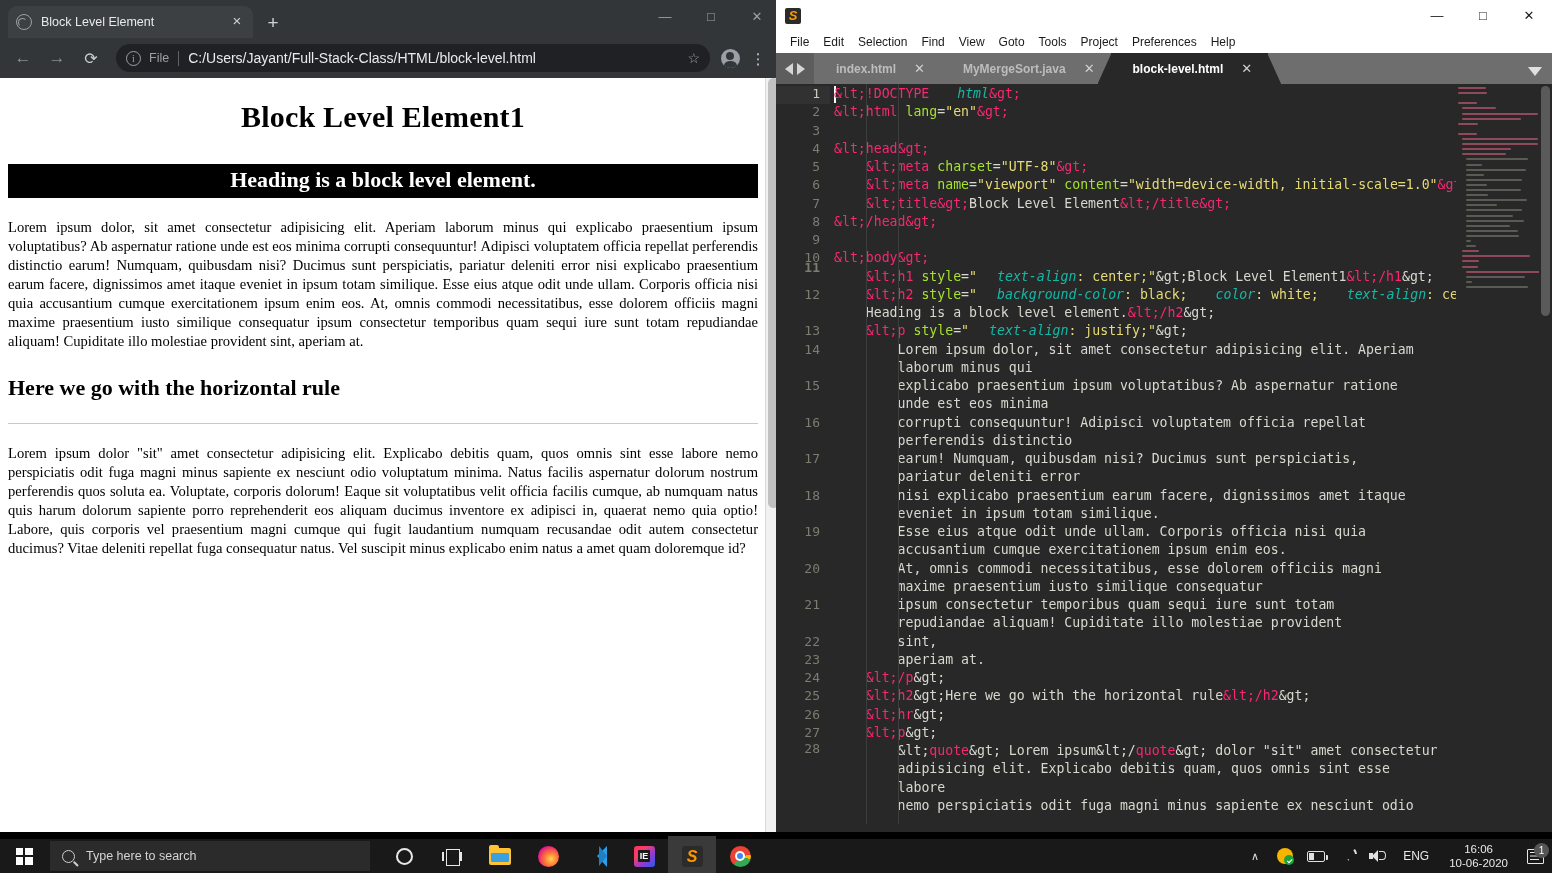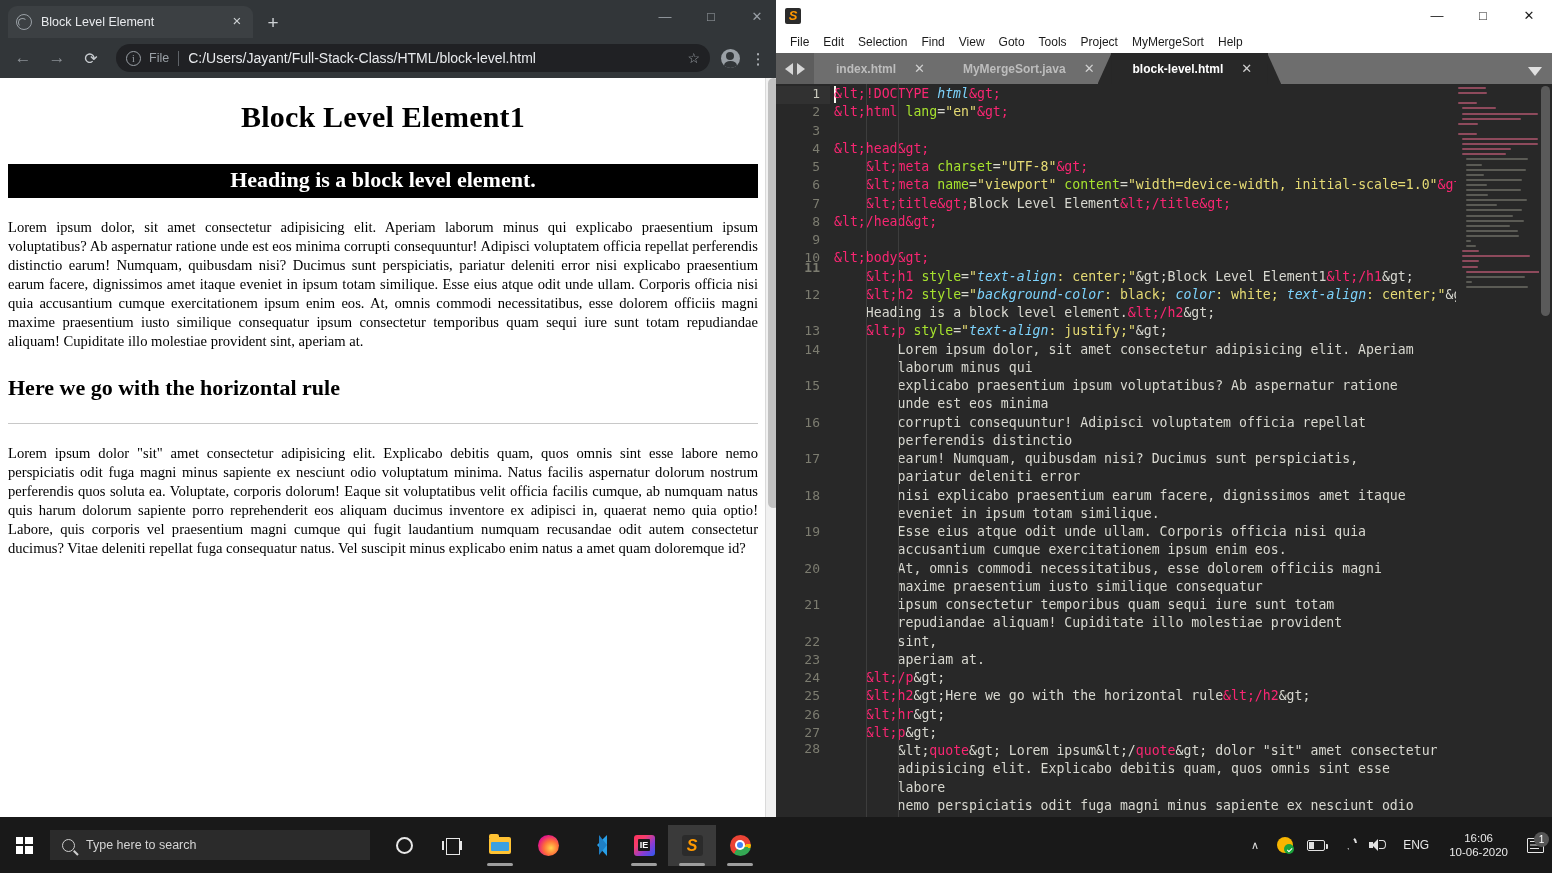--- a/index.html
+++ b/index.html
@@ -235,21 +235,21 @@
     color: #d8d8d0; white-space: pre;
   }
   .code .row { position: absolute; left: 0; }
   .indentguide {
     position: absolute; top: 0; width: 1px; height: 740px;
     background: #3d3d3d;
   }
   .t-tag   { color: #f92672; }
   .t-attr  { color: #a6e22e; }
   .t-str   { color: #e6db74; }
-  .t-css   { color: #7dd3fc; font-style: italic; }
+  .t-css   { color: #14b8a6; font-style: italic; margin-left: 20px; }
   .t-txt   { color: #d8d8d0; }
 
   .minimap {
     position: absolute; right: 13px; top: 0; width: 83px; height: 755px;
     background: #282828; overflow: hidden;
   }
   .minimap .mline {
     position: absolute; height: 2px; border-radius: 1px;
   }
   .st-vscroll {
@@ -260,21 +260,21 @@
     position: absolute; left: 2px; top: 2px; width: 9px; height: 230px;
     background: #5a5a5a; border-radius: 5px;
   }
   .cursor-caret {
     position: absolute; left: 0; top: 0; width: 2px; height: 17px;
     background: #f8f8f0;
   }
 
   
   #taskbar {
-    position: absolute; left: 0; bottom: 0; width: 1552px; height: 56px;
+    position: absolute; left: 0; bottom: 0; width: 1552px; height: 34px;
     background: #191919; display: flex; align-items: center;
   }
   .tb-start {
     width: 48px; height: 41px; display: flex; align-items: center;
     justify-content: center;
   }
   .winlogo {
     width: 17px; height: 17px; display: grid;
     grid-template-columns: 1fr 1fr; grid-template-rows: 1fr 1fr; gap: 2px;
   }
@@ -531,21 +531,21 @@
 
     <div class="st-menubar">
       <span>File</span>
       <span>Edit</span>
       <span>Selection</span>
       <span>Find</span>
       <span>View</span>
       <span>Goto</span>
       <span>Tools</span>
       <span>Project</span>
-      <span>MyMergeSort</span>
+      <span>Preferences</span>
       <span>Help</span>
     </div>
 
     <div class="st-tabbar">
       <div class="st-tabnav">
         <i class="l"></i>
         <i class="r"></i>
       </div>
       <div class="st-tab inactive">
         <span class="nm">index.html</span>

